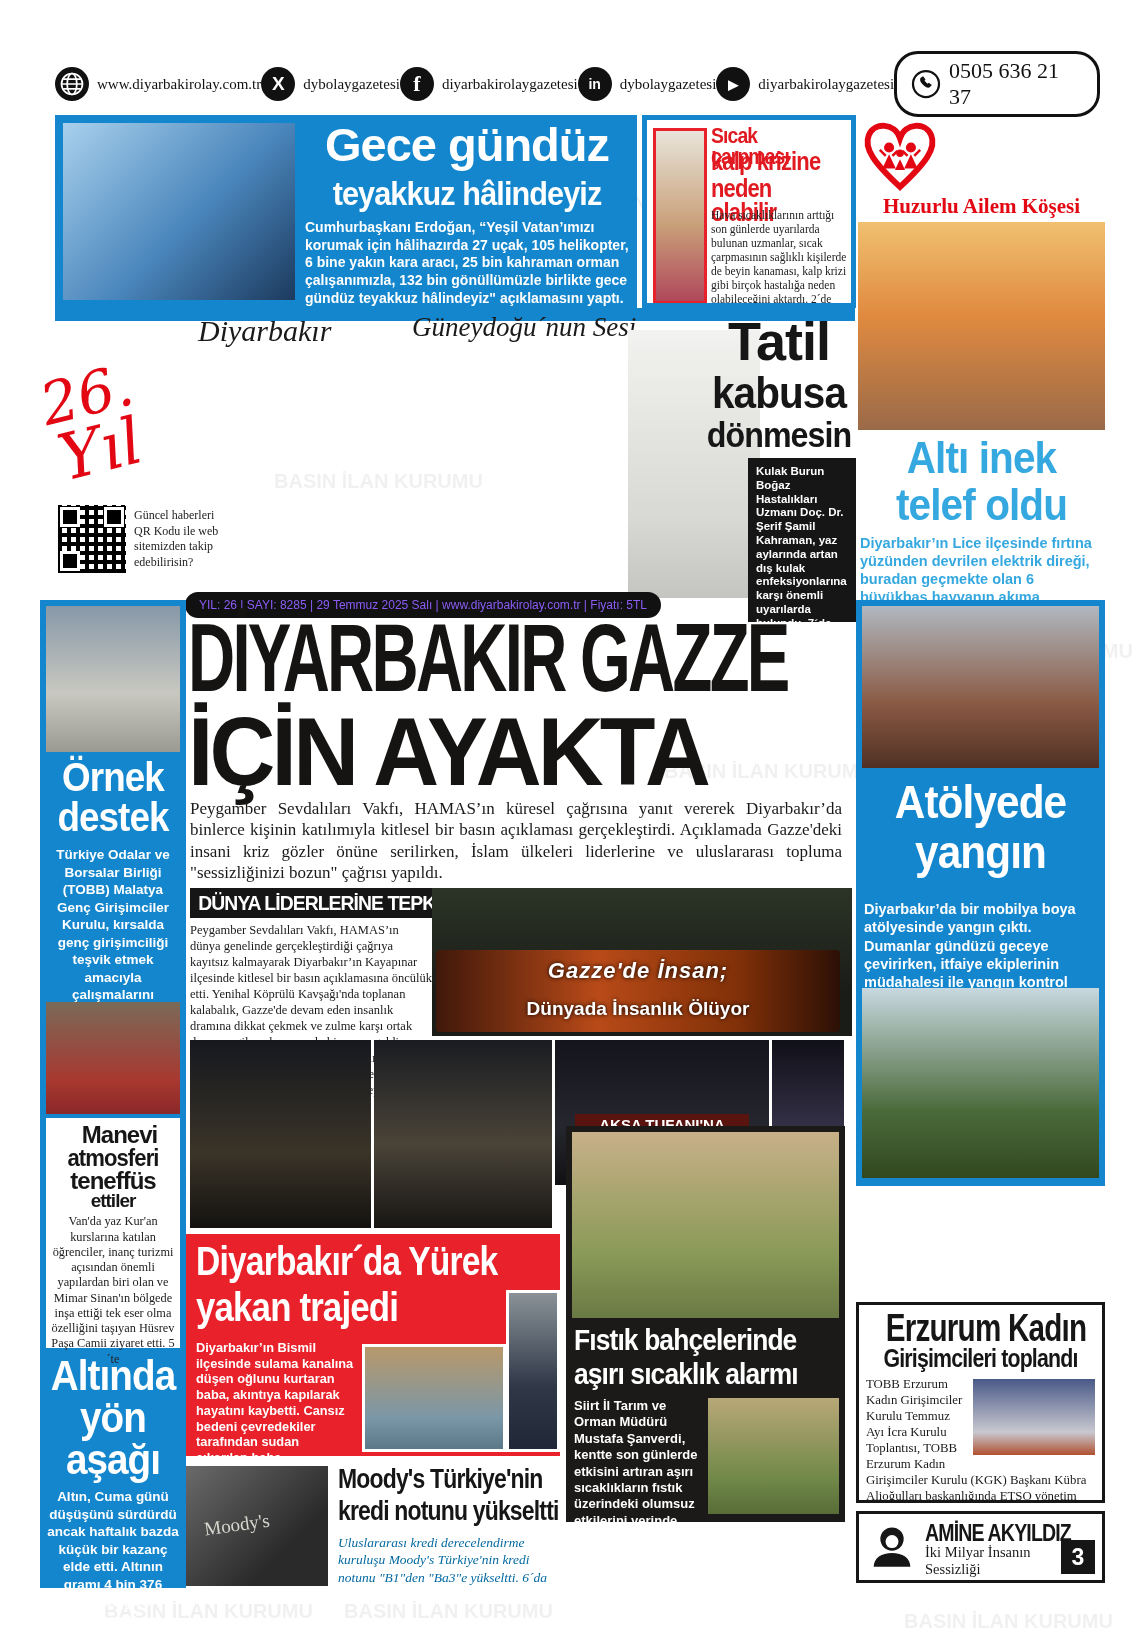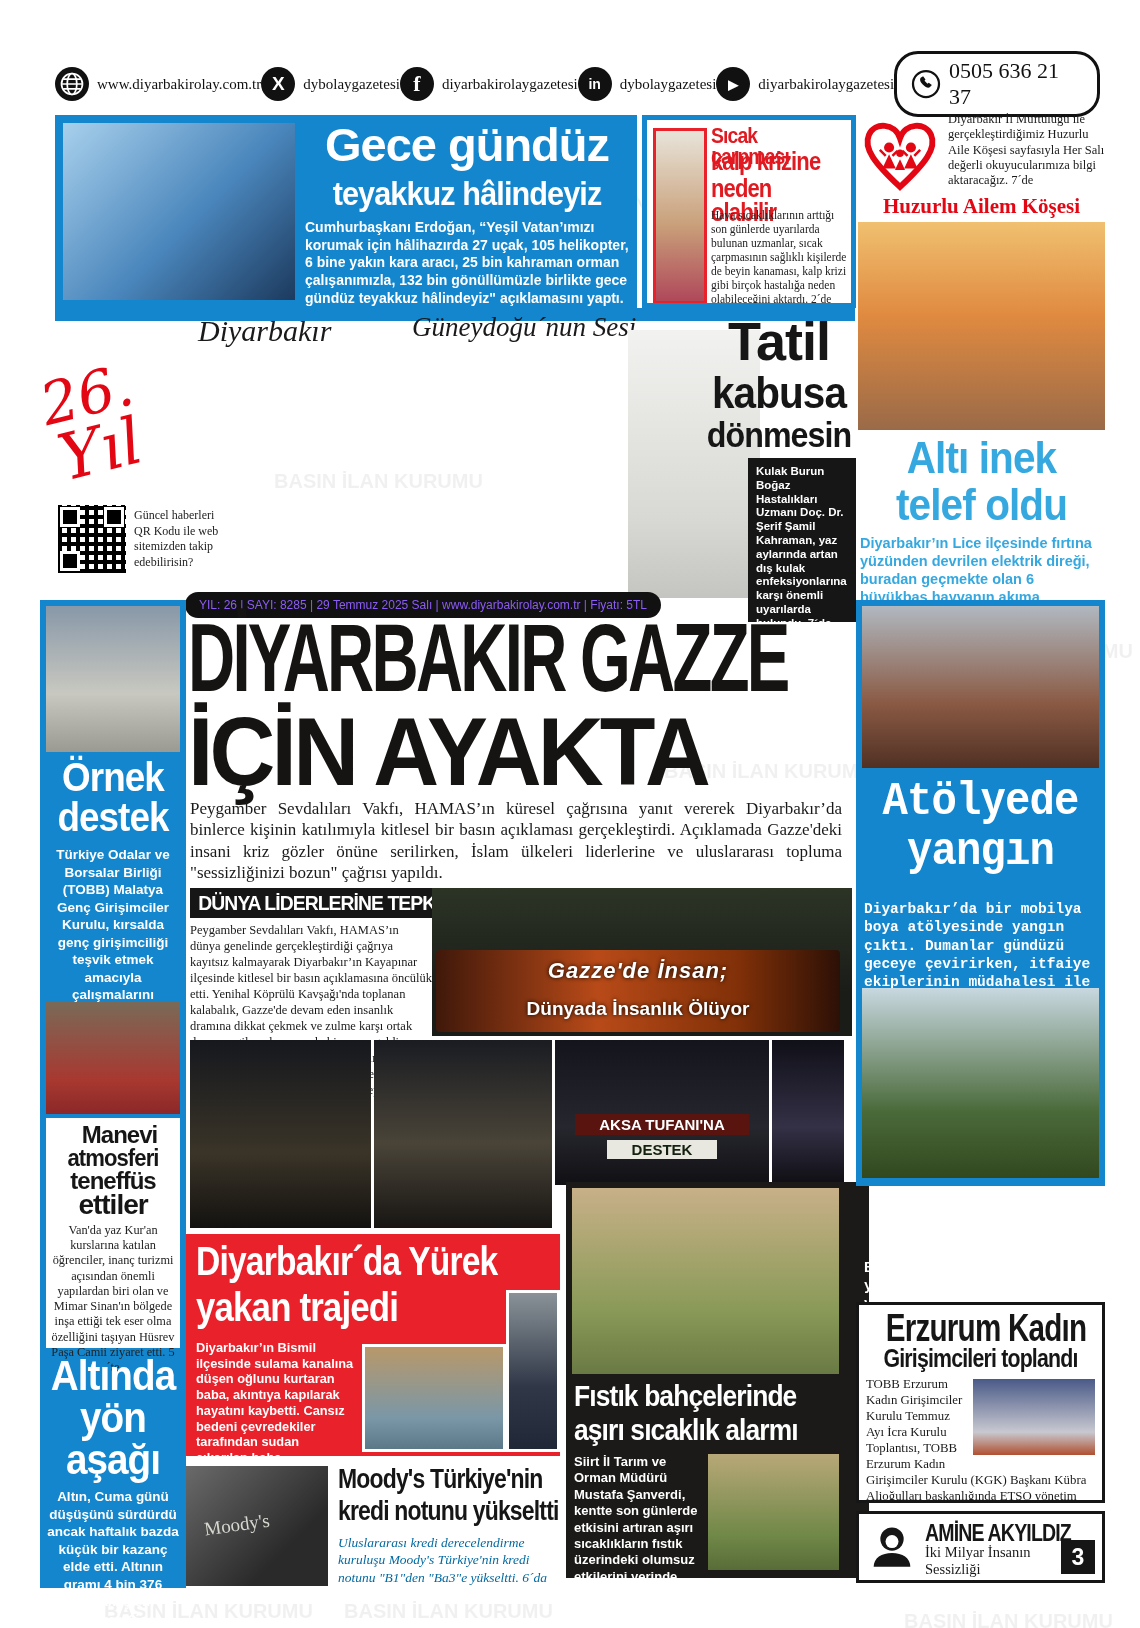--- a/index.html
+++ b/index.html
@@ -107,21 +107,20 @@
         <path d="M50 26 C44 8 20 6 13 22 C6 38 20 56 50 84 C80 56 94 38 87 22 C80 6 56 8 50 26 Z" fill="none" stroke="#e30613" stroke-width="7"></path>
         <circle cx="37" cy="37" r="6" fill="#e30613"></circle>
           <circle cx="63" cy="37" r="6" fill="#e30613"></circle>
           <circle cx="50" cy="44" r="4.5" fill="#e30613"></circle>
         <path d="M37 45 L29 62 L45 62 Z" fill="#e30613"></path>
           <path d="M63 45 L55 62 L71 62 Z" fill="#e30613"></path>
           <path d="M50 51 L44 64 L56 64 Z" fill="#e30613"></path>
         <path d="M33 47 L26 40 M41 47 L47 41 M59 47 L53 41 M67 47 L74 40" stroke="#e30613" stroke-width="3"></path>
       </svg>
     </span>
-    <div class="abs serif" style="left:90px;top:0;width:158px;font-size:12.5px;line-height:1.22;color:#1a1a1a;">Diyarbakır İl Müftülüğü ile gerçekleştirdiğimiz Huzurlu Aile Köşesi sayfasıyla Her Salı değerli okuyucularımıza bilgi aktaracağız. 7´de</div>
     <div class="abs serif center" style="left:0;top:82px;width:247px;font-size:21px;font-weight:bold;color:#e30613;">Huzurlu Ailem Köşesi</div>
   </div>
 
   <div class="photo" style="left:858px;top:222px;width:247px;height:208px;background:linear-gradient(180deg,#f0c070,#e08a40 45%,#9a6a48);"></div>
 
   <div class="abs lt-blue cond center hline" style="left:858px;top:437px;width:247px;font-size:45px;font-weight:bold;transform:scaleX(.9);transform-origin:center top;">Altı inek</div>
   <div class="abs lt-blue cond center hline" style="left:858px;top:484px;width:247px;font-size:45px;font-weight:bold;transform:scaleX(.9);transform-origin:center top;">telef oldu</div>
   <div class="abs lt-blue" style="left:860px;top:534px;width:244px;font-size:14.5px;font-weight:bold;line-height:1.25;">Diyarbakır’ın Lice ilçesinde fırtına yüzünden devrilen elektrik direği, buradan geçmekte olan 6 büyükbaş hayvanın akıma kapılarak telef olmasına yol açtı. 3´te</div>
 
   <div class="abs" style="left:55px;top:308px;width:800px;height:13px;background:#1386cd;"></div>
@@ -154,21 +153,21 @@
   <div class="box-blue" style="left:40px;top:600px;width:146px;height:988px;">
     <div class="photo" style="left:6px;top:6px;width:134px;height:146px;background:linear-gradient(180deg,#8898a8,#c8c8c0 60%,#9a9a92);"></div>
     <div class="abs blue-head hline" style="left:0;top:158px;width:146px;font-size:40px;transform:scaleX(.92);transform-origin:center top;">Örnek</div>
     <div class="abs blue-head hline" style="left:0;top:198px;width:146px;font-size:40px;transform:scaleX(.92);transform-origin:center top;">destek</div>
     <div class="abs white-bold center" style="left:7px;top:246px;width:132px;font-size:13.5px;line-height:1.3;">Türkiye Odalar ve Borsalar Birliği (TOBB) Malatya Genç Girişimciler Kurulu, kırsalda genç girişimciliği teşvik etmek amacıyla çalışmalarını sürdürüyor. 6´da</div>
     <div class="photo" style="left:6px;top:402px;width:134px;height:112px;background:linear-gradient(180deg,#7a6a58,#a83830 70%,#8a2828);"></div>
     <div class="abs" style="left:6px;top:518px;width:134px;height:230px;background:#fff;">
       <div class="cond center hline" style="margin-top:6px;font-size:24px;font-weight:bold;color:#161616;padding-left:13px;">Manevi</div>
       <div class="cond center hline" style="font-size:24px;font-weight:bold;color:#161616;transform:scaleX(.92);">atmosferi</div>
       <div class="cond center hline" style="font-size:24px;font-weight:bold;color:#161616;">teneffüs</div>
-      <div class="cond center hline" style="font-size:28px;font-weight:bold;color:#161616;">ettiler</div>
+      <div class="cond center hline" style="font-size:19px;font-weight:bold;color:#161616;">ettiler</div>
       <div class="serif center" style="margin:4px 4px 0;font-size:12.3px;line-height:1.24;color:#222;">Van'da yaz Kur'an kurslarına katılan öğrenciler, inanç turizmi açısından önemli yapılardan biri olan ve Mimar Sinan'ın bölgede inşa ettiği tek eser olma özelliğini taşıyan Hüsrev Paşa Camii ziyaret etti. 5´te</div>
     </div>
     <div class="abs blue-head hline" style="left:0;top:756px;width:146px;font-size:42px;transform:scaleX(.92);transform-origin:center top;">Altında</div>
     <div class="abs blue-head hline" style="left:0;top:798px;width:146px;font-size:42px;transform:scaleX(.92);transform-origin:center top;">yön</div>
     <div class="abs blue-head hline" style="left:0;top:840px;width:146px;font-size:42px;transform:scaleX(.92);transform-origin:center top;">aşağı</div>
     <div class="abs white-bold center" style="left:7px;top:888px;width:132px;font-size:13.5px;line-height:1.3;">Altın, Cuma günü düşüşünü sürdürdü ancak haftalık bazda küçük bir kazanç elde etti. Altının gramı 4 bin 376 liradan işlem görüyor. 6´da</div>
   </div>
 
   <div class="abs cond hline" style="left:188px;top:612px;font-size:96px;font-weight:bold;color:#161412;letter-spacing:-4px;transform:scaleX(.68);transform-origin:left top;white-space:nowrap;">DİYARBAKIR GAZZE</div>
   <div class="abs cond hline" style="left:188px;top:706px;font-size:96px;font-weight:bold;color:#161412;letter-spacing:-4px;transform:scaleX(.95);transform-origin:left top;white-space:nowrap;">İÇİN AYAKTA</div>
@@ -199,29 +198,29 @@
     <div class="photo" style="left:320px;top:56px;width:48px;height:156px;border:3px solid #fff;background:linear-gradient(180deg,#8a9298,#303848 60%,#202838);"></div>
   </div>
 
   <div class="photo" style="left:186px;top:1466px;width:142px;height:120px;background:linear-gradient(135deg,#6a6a6a,#2a2a2a 70%);">
     <div class="abs serif" style="left:18px;top:48px;font-size:19px;color:#d8d8d0;transform:rotate(-8deg);">Moody's</div>
   </div>
   <div class="abs cond hline" style="left:338px;top:1466px;font-size:28px;font-weight:bold;color:#161616;transform:scaleX(.82);transform-origin:left top;white-space:nowrap;">Moody's Türkiye'nin</div>
   <div class="abs cond hline" style="left:338px;top:1498px;font-size:28px;font-weight:bold;color:#161616;transform:scaleX(.82);transform-origin:left top;white-space:nowrap;">kredi notunu yükseltti</div>
   <div class="abs serif" style="left:338px;top:1534px;width:226px;font-size:13.5px;line-height:1.28;color:#0369a1;font-style:italic;">Uluslararası kredi derecelendirme kuruluşu Moody's Türkiye'nin kredi notunu "B1"den "Ba3"e yükseltti. 6´da</div>
 
-  <div class="darkbox" style="left:566px;top:1182px;width:279px;height:396px;padding-left:24px;">
+  <div class="darkbox" style="left:566px;top:1126px;width:279px;height:396px;">
     <div class="photo" style="left:6px;top:6px;width:267px;height:186px;background:linear-gradient(180deg,#c8b088,#8a9a58 65%,#6a7a44);"></div>
     <div class="abs white-bold cond hline" style="left:8px;top:200px;font-size:30px;transform:scaleX(.88);transform-origin:left top;white-space:nowrap;">Fıstık bahçelerinde</div>
     <div class="abs white-bold cond hline" style="left:8px;top:234px;font-size:30px;transform:scaleX(.88);transform-origin:left top;white-space:nowrap;">aşırı sıcaklık alarmı</div>
     <div class="abs white-bold" style="left:8px;top:272px;width:128px;font-size:13px;line-height:1.26;">Siirt İl Tarım ve Orman Müdürü Mustafa Şanverdi, kentte son günlerde etkisini artıran aşırı sıcaklıkların fıstık üzerindeki olumsuz etkilerini yerinde inceledi. 5´te</div>
     <div class="photo" style="left:142px;top:272px;width:131px;height:116px;background:linear-gradient(180deg,#b8a878,#708848 70%,#586c38);"></div>
   </div>
 
-  <div class="box-blue" style="left:856px;top:600px;width:249px;height:586px;font-family:Liberation Mono, monospace;">
+  <div class="box-blue" style="left:856px;top:600px;width:249px;height:586px;">
     <div class="photo" style="left:6px;top:6px;width:237px;height:162px;background:linear-gradient(180deg,#b0b8c0,#8a5a44 60%,#503024);"></div>
     <div class="abs blue-head hline" style="left:0;top:180px;width:249px;font-size:47px;transform:scaleX(.9);transform-origin:center top;">Atölyede</div>
     <div class="abs blue-head hline" style="left:0;top:230px;width:249px;font-size:47px;transform:scaleX(.9);transform-origin:center top;">yangın</div>
     <div class="abs white-bold" style="left:8px;top:300px;width:234px;font-size:14.5px;line-height:1.26;">Diyarbakır’da bir mobilya boya atölyesinde yangın çıktı. Dumanlar gündüzü geceye çevirirken, itfaiye ekiplerinin müdahalesi ile yangın kontrol altına alındı. 3´te</div>
     <div class="photo" style="left:6px;top:388px;width:237px;height:190px;background:linear-gradient(180deg,#c8d8e0,#4a6a3a 65%,#32481f);"></div>
     <div class="abs blue-head hline" style="left:0;top:586px;width:249px;font-size:35px;transform:scaleX(.9);transform-origin:center top;">Yangın kontrol</div>
     <div class="abs blue-head hline" style="left:0;top:622px;width:249px;font-size:35px;transform:scaleX(.9);transform-origin:center top;">altına alındı</div>
     <div class="abs white-bold" style="left:8px;top:660px;width:234px;font-size:14.5px;line-height:1.24;">Bingöl’de çıkan orman yangını, ekiplerin havadan ve karadan müdahalesi ile kontrol altına alındı. 3´te</div>
   </div>
 

